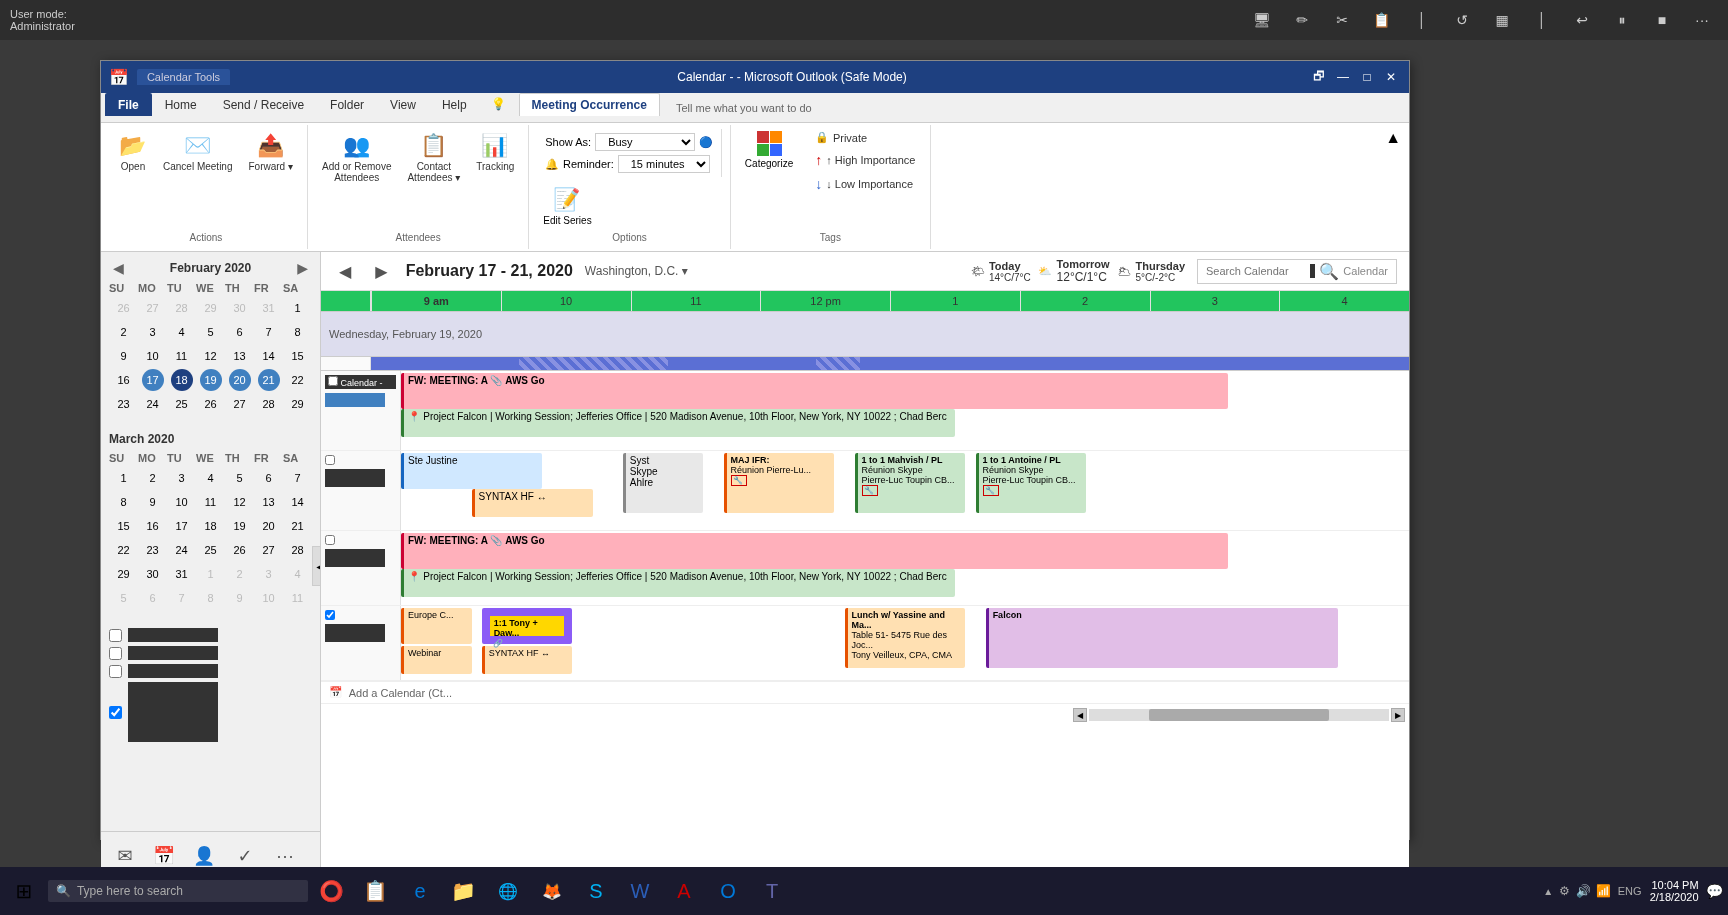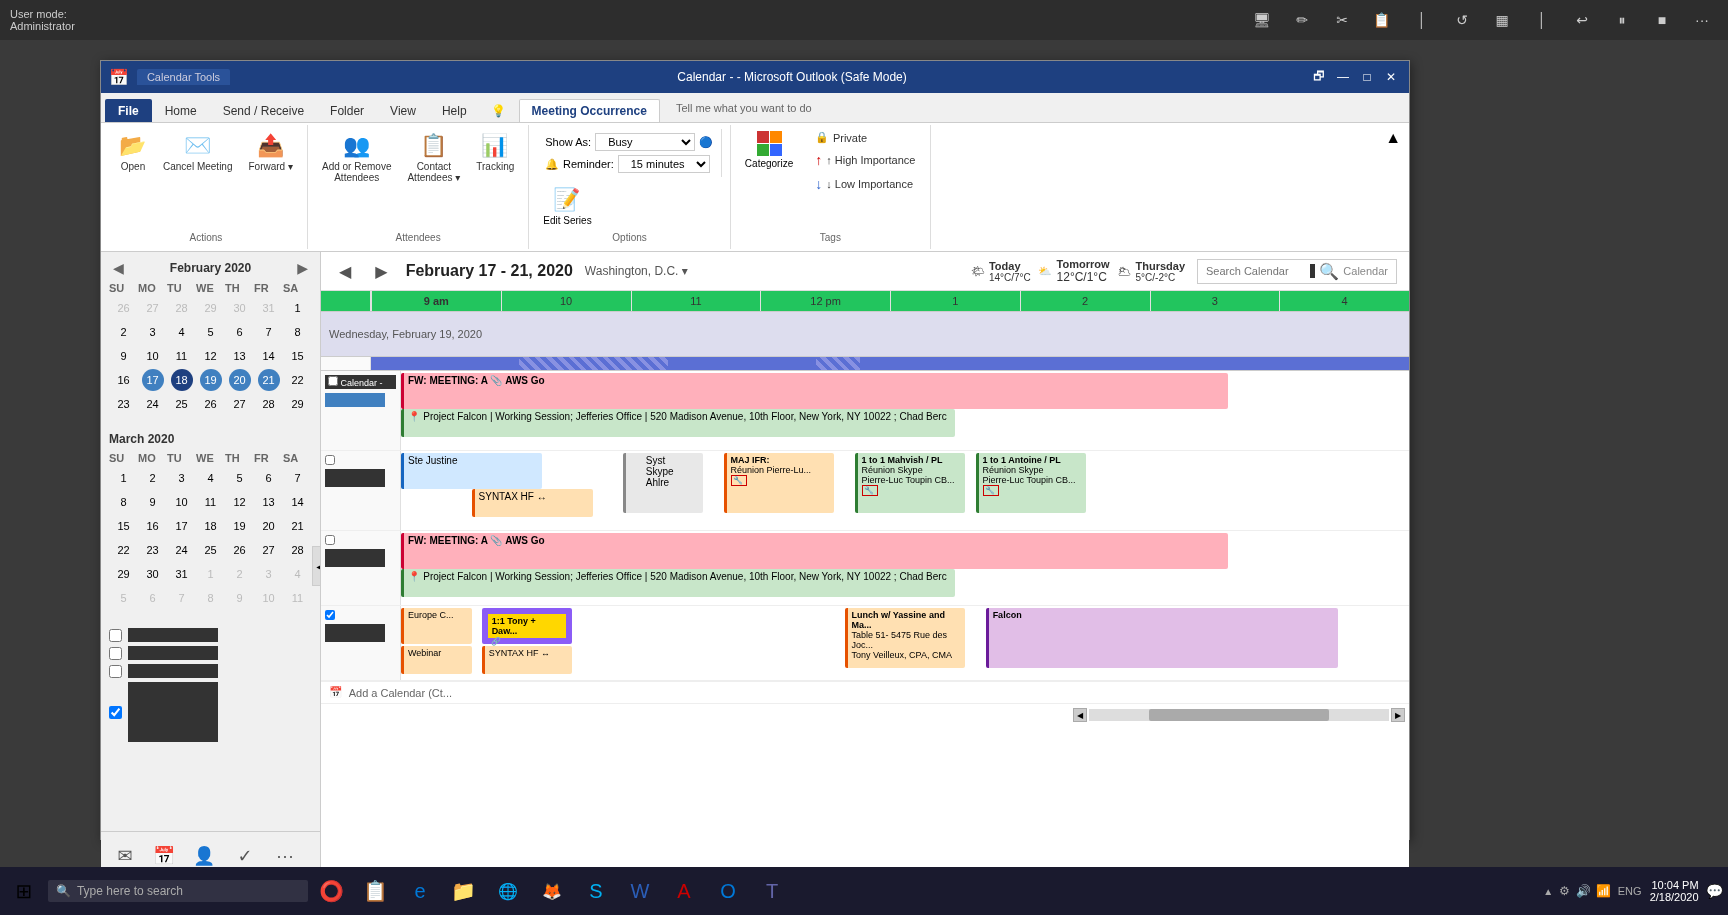--- a/index.html
+++ b/index.html
@@ -67,21 +67,21 @@
       color: #ccd;
       border-radius: 2px 2px 0 0;
       cursor: pointer;
     }
 
     
     .ribbon-tabs {
       background: #f0f0f0;
       height: 30px;
       display: flex;
-      align-items: flex-end;
+      align-items: flex-start;
       border-bottom: 1px solid #ccc;
       padding-left: 4px;
     }
     .ribbon-tab {
       padding: 4px 12px;
       font-size: 12px;
       cursor: pointer;
       border: 1px solid transparent;
       border-bottom: none;
       border-radius: 2px 2px 0 0;
@@ -912,21 +912,21 @@
           <div class="appt-cells" style="position:relative; overflow:visible;">
 
             <div style="position:absolute; left:0; top:2px; width:14%; height:36px; background:#d0e8ff; border-left:3px solid #1565c0; padding:2px 4px; font-size:10px; cursor:pointer; border-radius:2px;">
               <div>Ste Justine</div>
             </div>
 
             <div style="position:absolute; left:7%; top:38px; width:12%; height:28px; background:#ffe0b2; border-left:3px solid #e65100; padding:2px 4px; font-size:10px; cursor:pointer; border-radius:2px;">
               <div>SYNTAX HF ↔</div>
             </div>
 
-            <div style="position:absolute; left:22%; top:2px; width:8%; height:60px; background:#e8e8e8; border-left:3px solid #888; padding:2px 20px; font-size:10px; cursor:pointer; border-radius:2px;">
+            <div style="position:absolute; left:22%; top:2px; width:8%; height:60px; background:#e8e8e8; border-left:3px solid #888; padding:2px 4px; font-size:10px; cursor:pointer; border-radius:2px;">
               <div>Syst<br>Skype<br>Ahlre</div>
             </div>
 
             <div style="position:absolute; left:32%; top:2px; width:11%; height:60px; background:#ffe0b2; border-left:3px solid #e65100; padding:2px 4px; font-size:9px; cursor:pointer; border-radius:2px;">
               <div style="font-weight:bold;">MAJ IFR:</div>
               <div>Réunion Pierre-Lu...</div>
               <div style="display:flex; align-items:center; gap:2px;">
                   <span style="border:1px solid #cc0000; color:#cc0000; font-size:8px; padding:0 2px;">🔧</span>
                 </div>
             </div>
@@ -972,21 +972,21 @@
           <div class="appt-cells" style="position:relative;">
 
             <div style="position:absolute; left:0; top:2px; width:7%; height:36px; background:#ffe0b2; border-left:3px solid #e65100; padding:2px 4px; font-size:9px; cursor:pointer; border-radius:2px;">
               <div>Europe C...</div>
             </div>
 
             <div style="position:absolute; left:0; top:40px; width:7%; height:28px; background:#ffe0b2; border-left:3px solid #e65100; padding:2px 4px; font-size:9px; cursor:pointer; border-radius:2px;">
               <div>Webinar</div>
             </div>
 
-            <div style="position:absolute; left:8%; top:2px; width:9%; height:36px; background:#ffd700; border:6px solid #8b5cf6; padding:2px 4px; font-size:9px; cursor:pointer; border-radius:2px; z-index:3;">
+            <div style="position:absolute; left:8%; top:2px; width:9%; height:36px; background:#ffd700; border:8px solid #8b5cf6; padding:2px 4px; font-size:9px; cursor:pointer; border-radius:2px; z-index:3;">
               <div style="font-weight:bold;">1:1 Tony + Daw...</div>
               <span style="font-size:8px;">🔗</span>
             </div>
 
             <div style="position:absolute; left:8%; top:40px; width:9%; height:28px; background:#ffe0b2; border-left:3px solid #e65100; padding:2px 4px; font-size:9px; cursor:pointer; border-radius:2px;">
               <div>SYNTAX HF ↔</div>
             </div>
 
 
             <div style="position:absolute; left:44%; top:2px; width:12%; height:60px; background:#ffe0b2; border-left:3px solid #e65100; padding:2px 4px; font-size:9px; cursor:pointer; border-radius:2px;">

